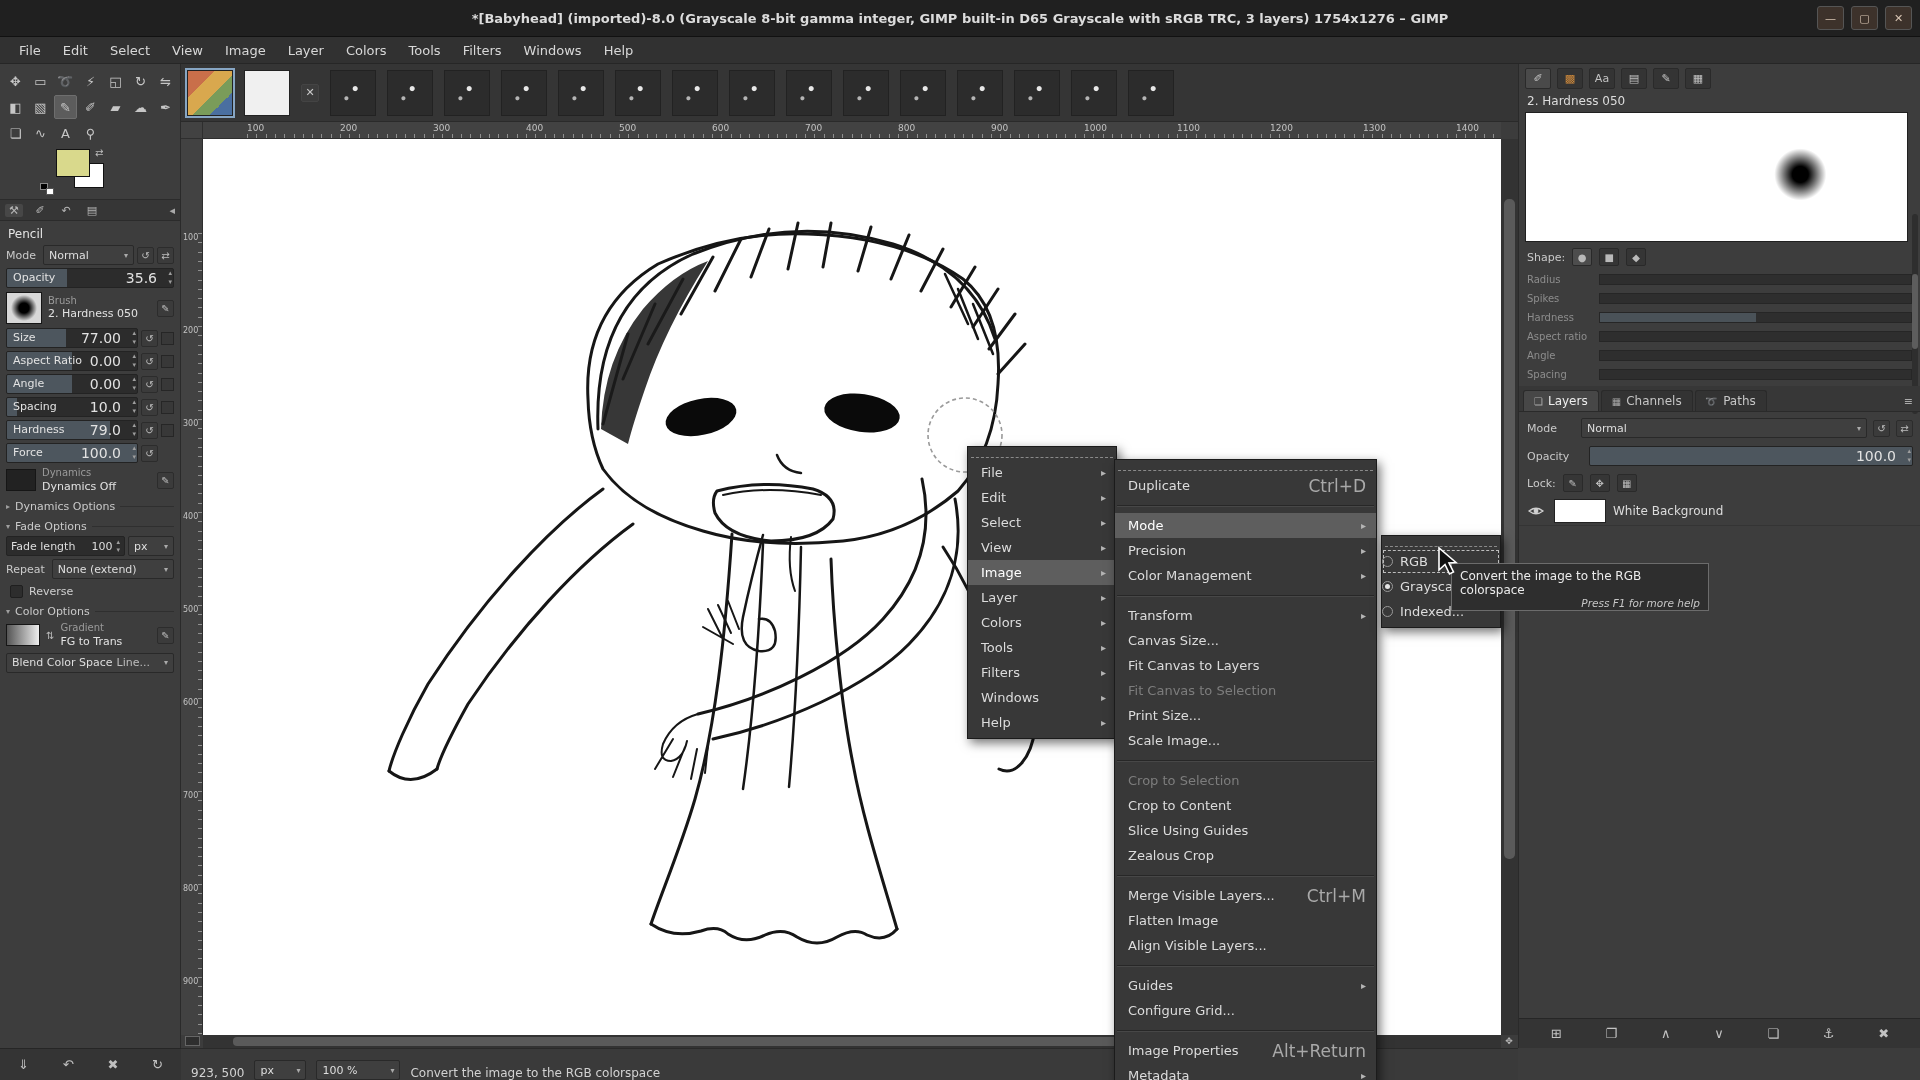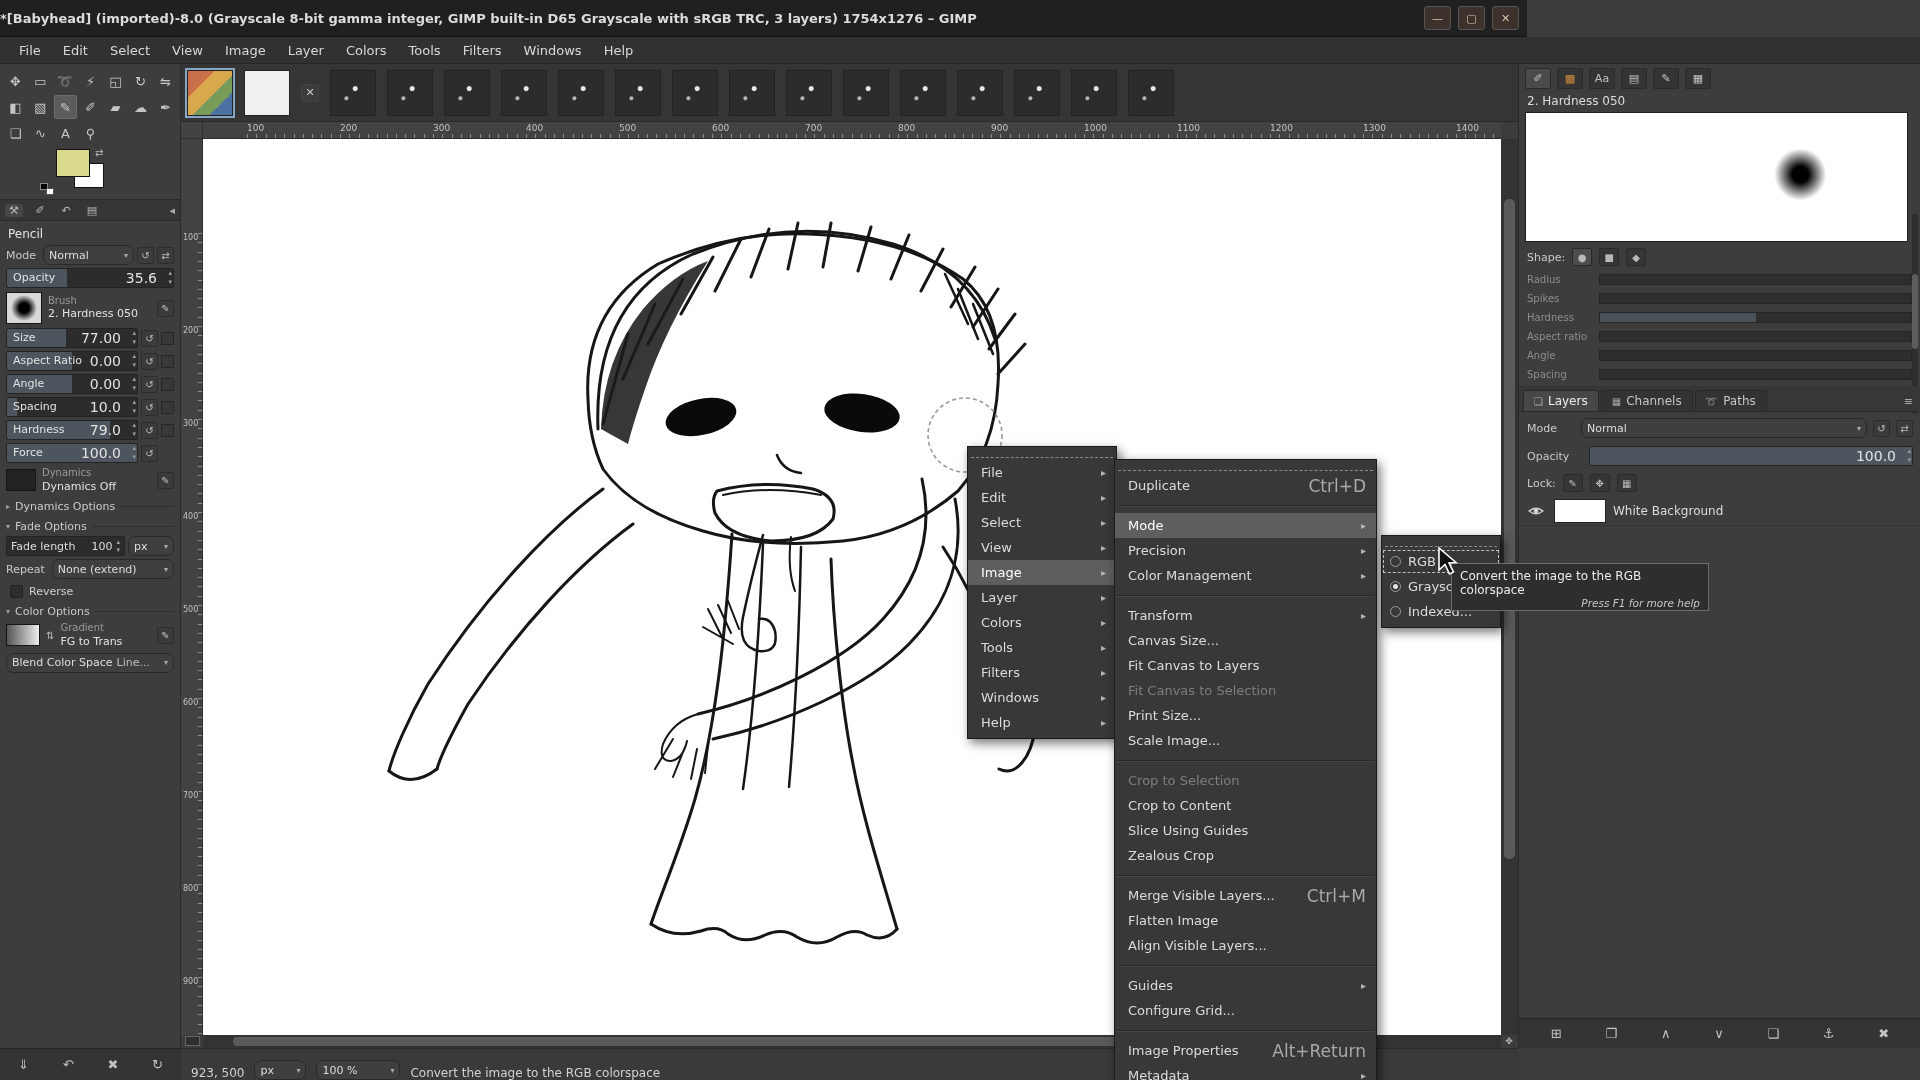--- a/index.html
+++ b/index.html
@@ -1,19 +1,19 @@
 <!DOCTYPE html>
 <html><head>
 <meta charset="utf-8">
 <style>
 *{box-sizing:border-box;margin:0;padding:0}
 html,body{width:1920px;height:1080px}
 body{position:relative;overflow:hidden;background:#3c3c3c;font-family:"DejaVu Sans",sans-serif;color:#d6d6d6;font-size:13px}
 
-.titlebar{position:absolute;left:0;top:0;width:1527px;height:37px;background:#202020;border-bottom:1px solid #111;display:flex;align-items:center;}
+.titlebar{position:absolute;left:0;top:0;width:1920px;height:37px;background:#202020;border-bottom:1px solid #111;display:flex;align-items:center;justify-content:center}
 .titlebar .title{font-size:13px;font-weight:bold;color:#dcdcdc}
 .win-controls{position:absolute;right:8px;top:6px;display:flex;gap:7px}
 .win-btn{width:27px;height:24px;background:#3d322b;border:1px solid #555;border-radius:3px;display:flex;align-items:center;justify-content:center;font-size:11px;color:#d9c6b4}
 .menubar{position:absolute;left:0;top:37px;width:1920px;height:27px;background:#313131;border-bottom:1px solid #262626;display:flex;align-items:center;padding-left:8px}
 .mitem{padding:4px 11px;font-size:13px;color:#d8d8d8}
 
 .left-panel{position:absolute;left:0;top:64px;width:181px;height:984px;background:#3d3d3d;border-right:1px solid #2a2a2a;overflow:hidden}
 .tools{display:flex;flex-wrap:wrap;padding:5px 4px 2px;gap:2px;width:181px}
 .tool{width:23px;height:24px;display:flex;align-items:center;justify-content:center;border-radius:2px}
 .tool .tglyph{font-size:13px;color:#c6c6c6}
@@ -34,21 +34,21 @@
 .opt-label{font-size:11px;color:#c9c9c9;margin-right:4px}
 .gslider{position:relative;height:20px;background:#2c2c2c;border:1px solid #232323;border-radius:2px;overflow:hidden;flex:1}
 .gslider .fill{position:absolute;left:0;top:0;bottom:0;width:var(--fill,0%);background:#4d565e}
 .gslider .lab{position:absolute;left:6px;top:0;line-height:18px;font-size:11px;color:#e2e2e2;white-space:nowrap}
 .gslider .val{position:absolute;right:16px;top:0;line-height:18px;font-size:14px;color:#e2e2e2}
 .gslider .spin{position:absolute;right:1px;top:0;display:flex;flex-direction:column;line-height:9px}
 .gslider .spin i{font-style:normal;font-size:7px;color:#9e9e9e}
 .mini-btn{flex:none;width:17px;height:17px;display:flex;align-items:center;justify-content:center;background:#3b3b3b;border:1px solid #2c2c2c;border-radius:2px;font-size:10px;color:#bbb}
 .link-box{flex:none;width:13px;height:13px;border:1px solid #262626;background:#383838}
 .nolink .link-box{visibility:hidden}
-.combo{display:flex;align-items:center;background:#3f3f3f;border:1px solid #292929;border-radius:7px;padding:0 5px;height:20px;font-size:11px;color:#dedede;gap:4px}
+.combo{display:flex;align-items:center;background:#3f3f3f;border:1px solid #292929;border-radius:2px;padding:0 5px;height:20px;font-size:11px;color:#dedede;gap:4px}
 .combo .chev{margin-left:auto;font-size:8px;color:#aaa}
 .media-row{display:flex;gap:6px;margin:4px 6px;align-items:center}
 .media-thumb{flex:none;width:36px;height:32px;background:#d8d8d8;border:1px solid #161616;background-image:radial-gradient(circle at 50% 50%,#000 0 5px,rgba(0,0,0,0) 13px)}
 .media-thumb.dyn{width:30px;height:22px;background:#222;background-image:none}
 .media-thumb.grad{width:34px;height:22px;background:linear-gradient(to right,#555,#eee)}
 .media-labels{flex:1;line-height:1.25;overflow:hidden}
 .media-sub{font-size:10px;color:#9a9a9a}
 .media-main{font-size:11px;color:#e2e2e2;white-space:nowrap}
 .flip-ic{font-size:10px;color:#bbb}
 .section-label{display:flex;align-items:center;gap:5px;margin:7px 6px 2px;font-size:11px;color:#c9c9c9}
@@ -132,21 +132,21 @@
 .menu-item .shortcut{margin-left:auto;padding-left:22px;color:#a9a9a9;font-size:17px}
 .menu-item .arrow{display:none;margin-left:auto;padding-left:14px;font-size:10px;color:#b5b5b5}
 .menu-item.submenu .arrow{display:block}
 .menu-item.highlighted{background:#5e5e5e;color:#fff}
 .menu-item.disabled{color:#7d7d7d}
 .menu-item.disabled .shortcut{color:#6d6d6d}
 .menu-item.separator{height:15px;padding:0 2px;align-items:center}
 .menu-item.separator::after{content:"";flex:1;height:1px;background:#272727;border-bottom:1px solid #474747}
 #menu2{z-index:41}
 .mode-menu{z-index:45}
-.mode-item{padding-left:8px}
+.mode-item{padding-left:0}
 .mode-item .radio{flex:none;width:11px;height:11px;border:1px solid #9a9a9a;border-radius:50%;margin-right:7px;position:relative}
 .mode-item.selected .radio::after{content:"";position:absolute;inset:2px;border-radius:50%;background:#e4e4e4}
 .mode-item.hovered{outline:1px dashed #bdbdbd;outline-offset:-2px}
 .tooltip{position:absolute;left:1451px;top:563px;width:258px;height:48px;background:#2e2e2e;border:1px solid #6c6c6c;z-index:60;padding:5px 8px;display:flex;flex-direction:column;justify-content:space-between}
 .tooltip .tl1{font-size:12px;color:#ececec}
 .tooltip .tl2{font-size:10.5px;font-style:italic;color:#c7c7c7;text-align:right}
 .cursor{position:absolute;left:1437px;top:546px;z-index:70}
 </style>
 </head>
 <body>

